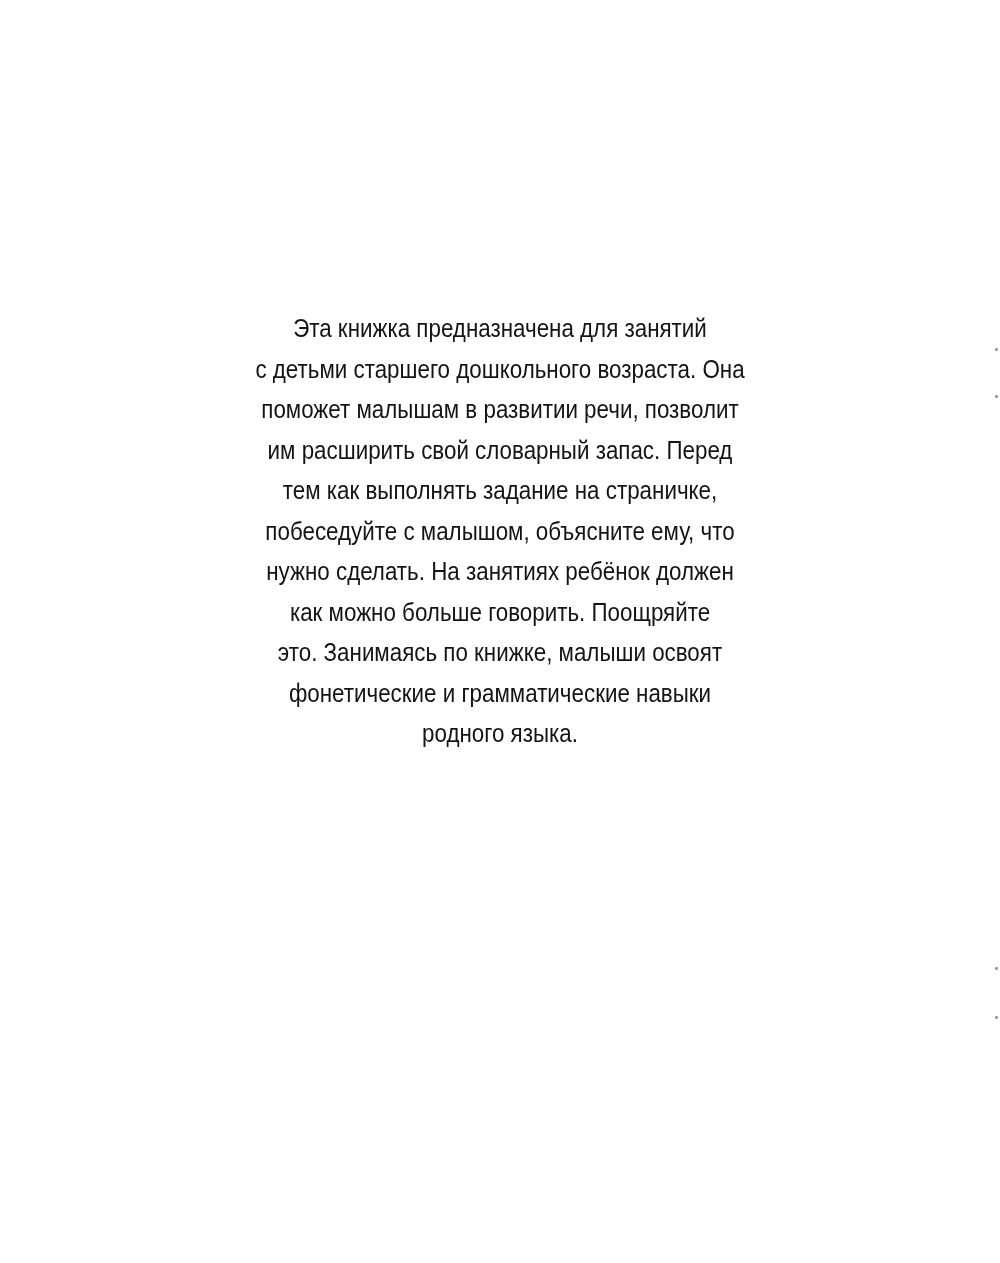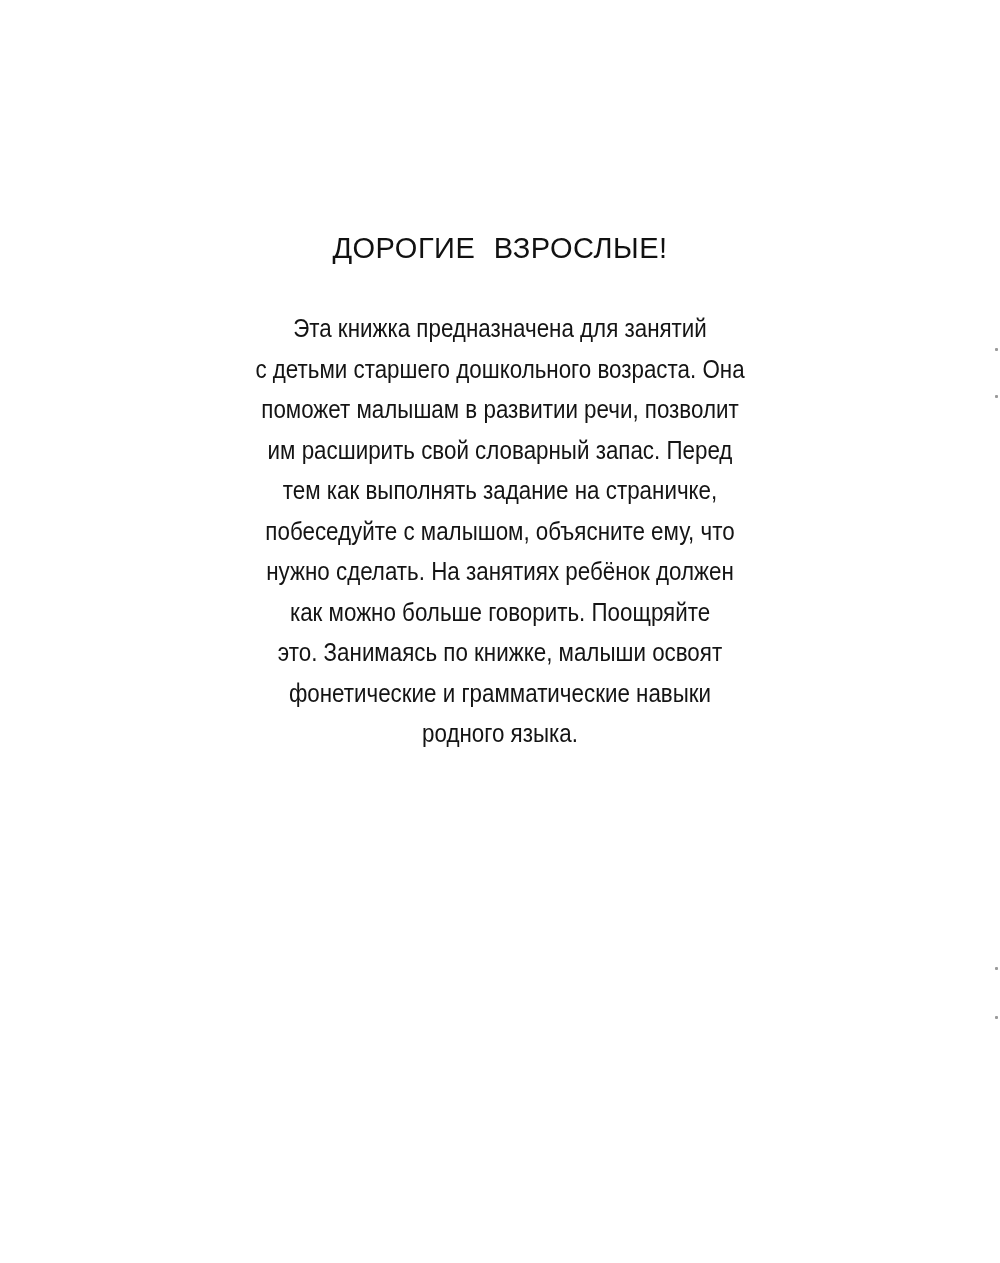--- a/index.html
+++ b/index.html
@@ -58,21 +58,20 @@
       width: 3px;
       height: 3px;
       background: #9a9a9a;
       border-radius: 1px;
     }
   </style>
 </head>
 <body>
 
 <div class="page">
-  <h1 class="title" style="margin:0;font-weight:normal;">ДОРОГИЕ  ВЗРОСЛЫЕ!</h1>
 
   <div class="body-text">
     <span class="line">Эта книжка предназначена для занятий</span>
     <span class="line">с детьми старшего дошкольного возраста. Она</span>
     <span class="line">поможет малышам в развитии речи, позволит</span>
     <span class="line">им расширить свой словарный запас. Перед</span>
     <span class="line">тем как выполнять задание на страничке,</span>
     <span class="line">побеседуйте с малышом, объясните ему, что</span>
     <span class="line">нужно сделать. На занятиях ребёнок должен</span>
     <span class="line">как можно больше говорить. Поощряйте</span>

